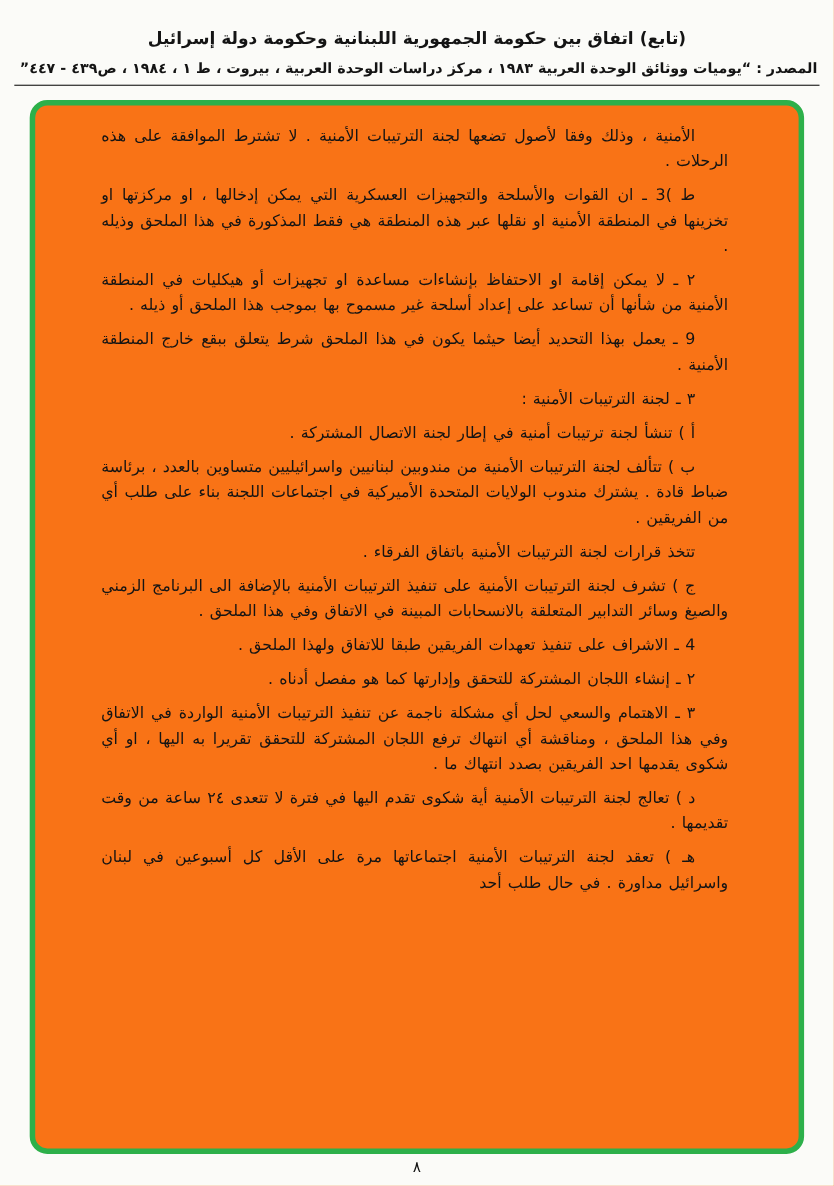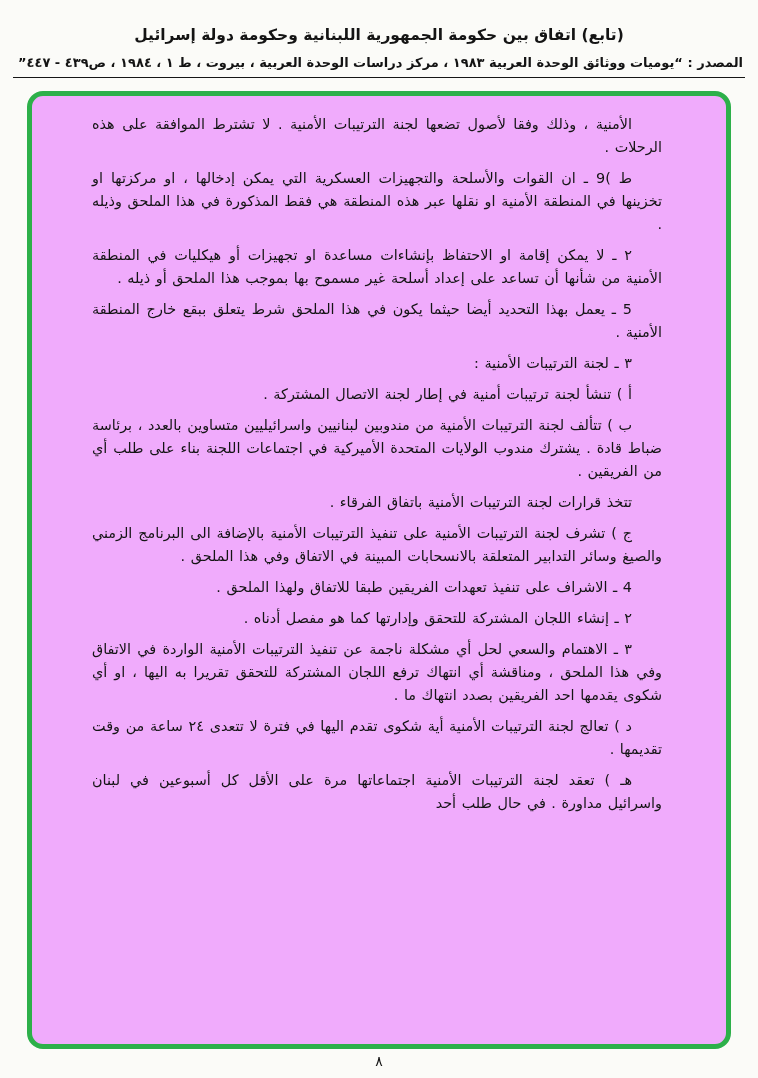--- a/index.html
+++ b/index.html
@@ -38,21 +38,21 @@
   }
 
   .content-box {
     position: absolute;
     left: 27px;
     top: 91px;
     width: 704px;
     height: 958px;
     border: 5px solid #2db04a;
     border-radius: 16px;
-    background: #f0abfc;
+    background: #f97316;
     padding: 17px 64px 0 60px;
     direction: rtl;
   }
   .content-box p {
     margin: 0 0 8px 0;
     font-size: 14.4px;
     line-height: 23px;
     text-align: justify;
     text-indent: 30px;
     word-spacing: 1px;
@@ -72,23 +72,23 @@
 <body>
 
 <div class="header">
   <div class="doc-title">(تابع) اتفاق بين حكومة الجمهورية اللبنانية وحكومة دولة إسرائيل</div>
   <div class="source-line">المصدر :  “يوميات ووثائق الوحدة العربية ١٩٨٣ ، مركز دراسات الوحدة العربية ، بيروت ، ط ١ ، ١٩٨٤ ، ص٤٣٩ - ٤٤٧”</div>
   <hr class="rule">
 </div>
 
 <div class="content-box">
   <p>الأمنية ، وذلك وفقا لأصول تضعها لجنة الترتيبات الأمنية . لا تشترط الموافقة على هذه الرحلات .</p>
-  <p>ط )9 ـ ان القوات والأسلحة والتجهيزات العسكرية التي يمكن إدخالها ، او مركزتها او تخزينها في المنطقة الأمنية او نقلها عبر هذه المنطقة هي فقط المذكورة في هذا الملحق وذيله .</p>
+  <p>ط )3 ـ ان القوات والأسلحة والتجهيزات العسكرية التي يمكن إدخالها ، او مركزتها او تخزينها في المنطقة الأمنية او نقلها عبر هذه المنطقة هي فقط المذكورة في هذا الملحق وذيله .</p>
   <p>٢ ـ لا يمكن إقامة او الاحتفاظ بإنشاءات مساعدة او تجهيزات أو هيكليات في المنطقة الأمنية من شأنها أن تساعد على إعداد أسلحة غير مسموح بها بموجب هذا الملحق أو ذيله .</p>
-  <p>5 ـ يعمل بهذا التحديد أيضا حيثما يكون في هذا الملحق شرط يتعلق ببقع خارج المنطقة الأمنية .</p>
+  <p>9 ـ يعمل بهذا التحديد أيضا حيثما يكون في هذا الملحق شرط يتعلق ببقع خارج المنطقة الأمنية .</p>
   <p>٣ ـ لجنة الترتيبات الأمنية :</p>
   <p>أ ) تنشأ لجنة ترتيبات أمنية في إطار لجنة الاتصال المشتركة .</p>
   <p>ب ) تتألف لجنة الترتيبات الأمنية من مندوبين لبنانيين واسرائيليين متساوين بالعدد ، برئاسة ضباط قادة . يشترك مندوب الولايات المتحدة الأميركية في اجتماعات اللجنة بناء على طلب أي من الفريقين .</p>
   <p>تتخذ قرارات لجنة الترتيبات الأمنية باتفاق الفرقاء .</p>
   <p>ج ) تشرف لجنة الترتيبات الأمنية على تنفيذ الترتيبات الأمنية بالإضافة الى البرنامج الزمني والصيغ وسائر التدابير المتعلقة بالانسحابات المبينة في الاتفاق وفي هذا الملحق .</p>
   <p>4 ـ الاشراف على تنفيذ تعهدات الفريقين طبقا للاتفاق ولهذا الملحق .</p>
   <p>٢ ـ إنشاء اللجان المشتركة للتحقق  وإدارتها كما هو مفصل أدناه .</p>
   <p>٣ ـ الاهتمام والسعي لحل أي مشكلة ناجمة عن تنفيذ الترتيبات الأمنية الواردة في الاتفاق وفي هذا الملحق ، ومناقشة أي انتهاك ترفع اللجان المشتركة للتحقق تقريرا به اليها ، او أي شكوى يقدمها احد الفريقين بصدد انتهاك ما .</p>
   <p>د ) تعالج لجنة الترتيبات الأمنية أية شكوى تقدم اليها في فترة لا تتعدى ٢٤ ساعة من وقت تقديمها .</p>
   <p>هـ ) تعقد لجنة الترتيبات الأمنية اجتماعاتها مرة على الأقل كل أسبوعين في لبنان واسرائيل مداورة . في حال طلب أحد</p>

